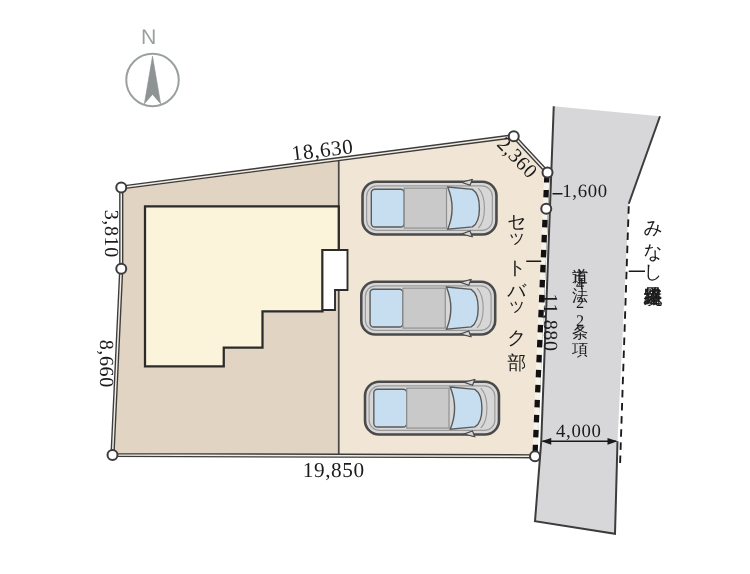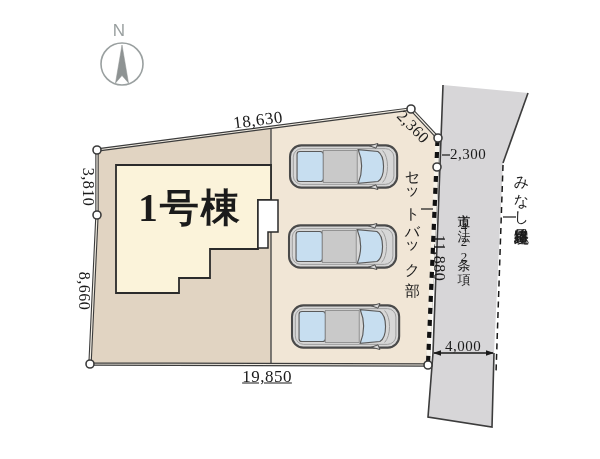--- a/index.html
+++ b/index.html
@@ -86,26 +86,25 @@
   <div class="lbl dim" style="left:258px;top:120px;font-size:17px;transform:translate(-50%,-50%) rotate(-7deg);">18,630</div>
 
   <div class="lbl dim" style="left:413px;top:127px;transform:translate(-50%,-50%) rotate(46deg);">2,360</div>
 
   <div class="lbl dim rot90" style="left:88px;top:187px;">3,810</div>
 
   <div class="lbl dim rot90" style="left:84px;top:291px;">8,660</div>
 
   <div class="lbl dim rot90" style="left:439px;top:258px;">11,880</div>
 
-  <div class="lbl dim" style="left:267px;top:376px;font-size:17px;text-decoration:underline;">19,850</div>
+  <div class="lbl dim" style="left:267px;top:376px;font-size:17px;">19,850</div>
 
   <div class="lbl dim" style="left:463px;top:346px;font-size:15px;">4,000</div>
 
-  <div class="lbl dim" style="left:468px;top:154px;font-size:15px;">2,300</div>
+  <div class="lbl dim" style="left:468px;top:154px;font-size:15px;">1,600</div>
 
-  <div class="lbl big" style="left:190px;top:207px;">1号棟</div>
 
   <div class="vert" style="left:412px;top:161px;font-size:15px;letter-spacing:1px;">セットバック部</div>
 
   <div class="vert" style="left:464px;top:204px;font-size:13px;">市道 法42条2項</div>
 
   <div class="vert" style="left:521px;top:166px;font-size:15px;">みなし道路境界線</div>
 </div>
 
 </body></html>

